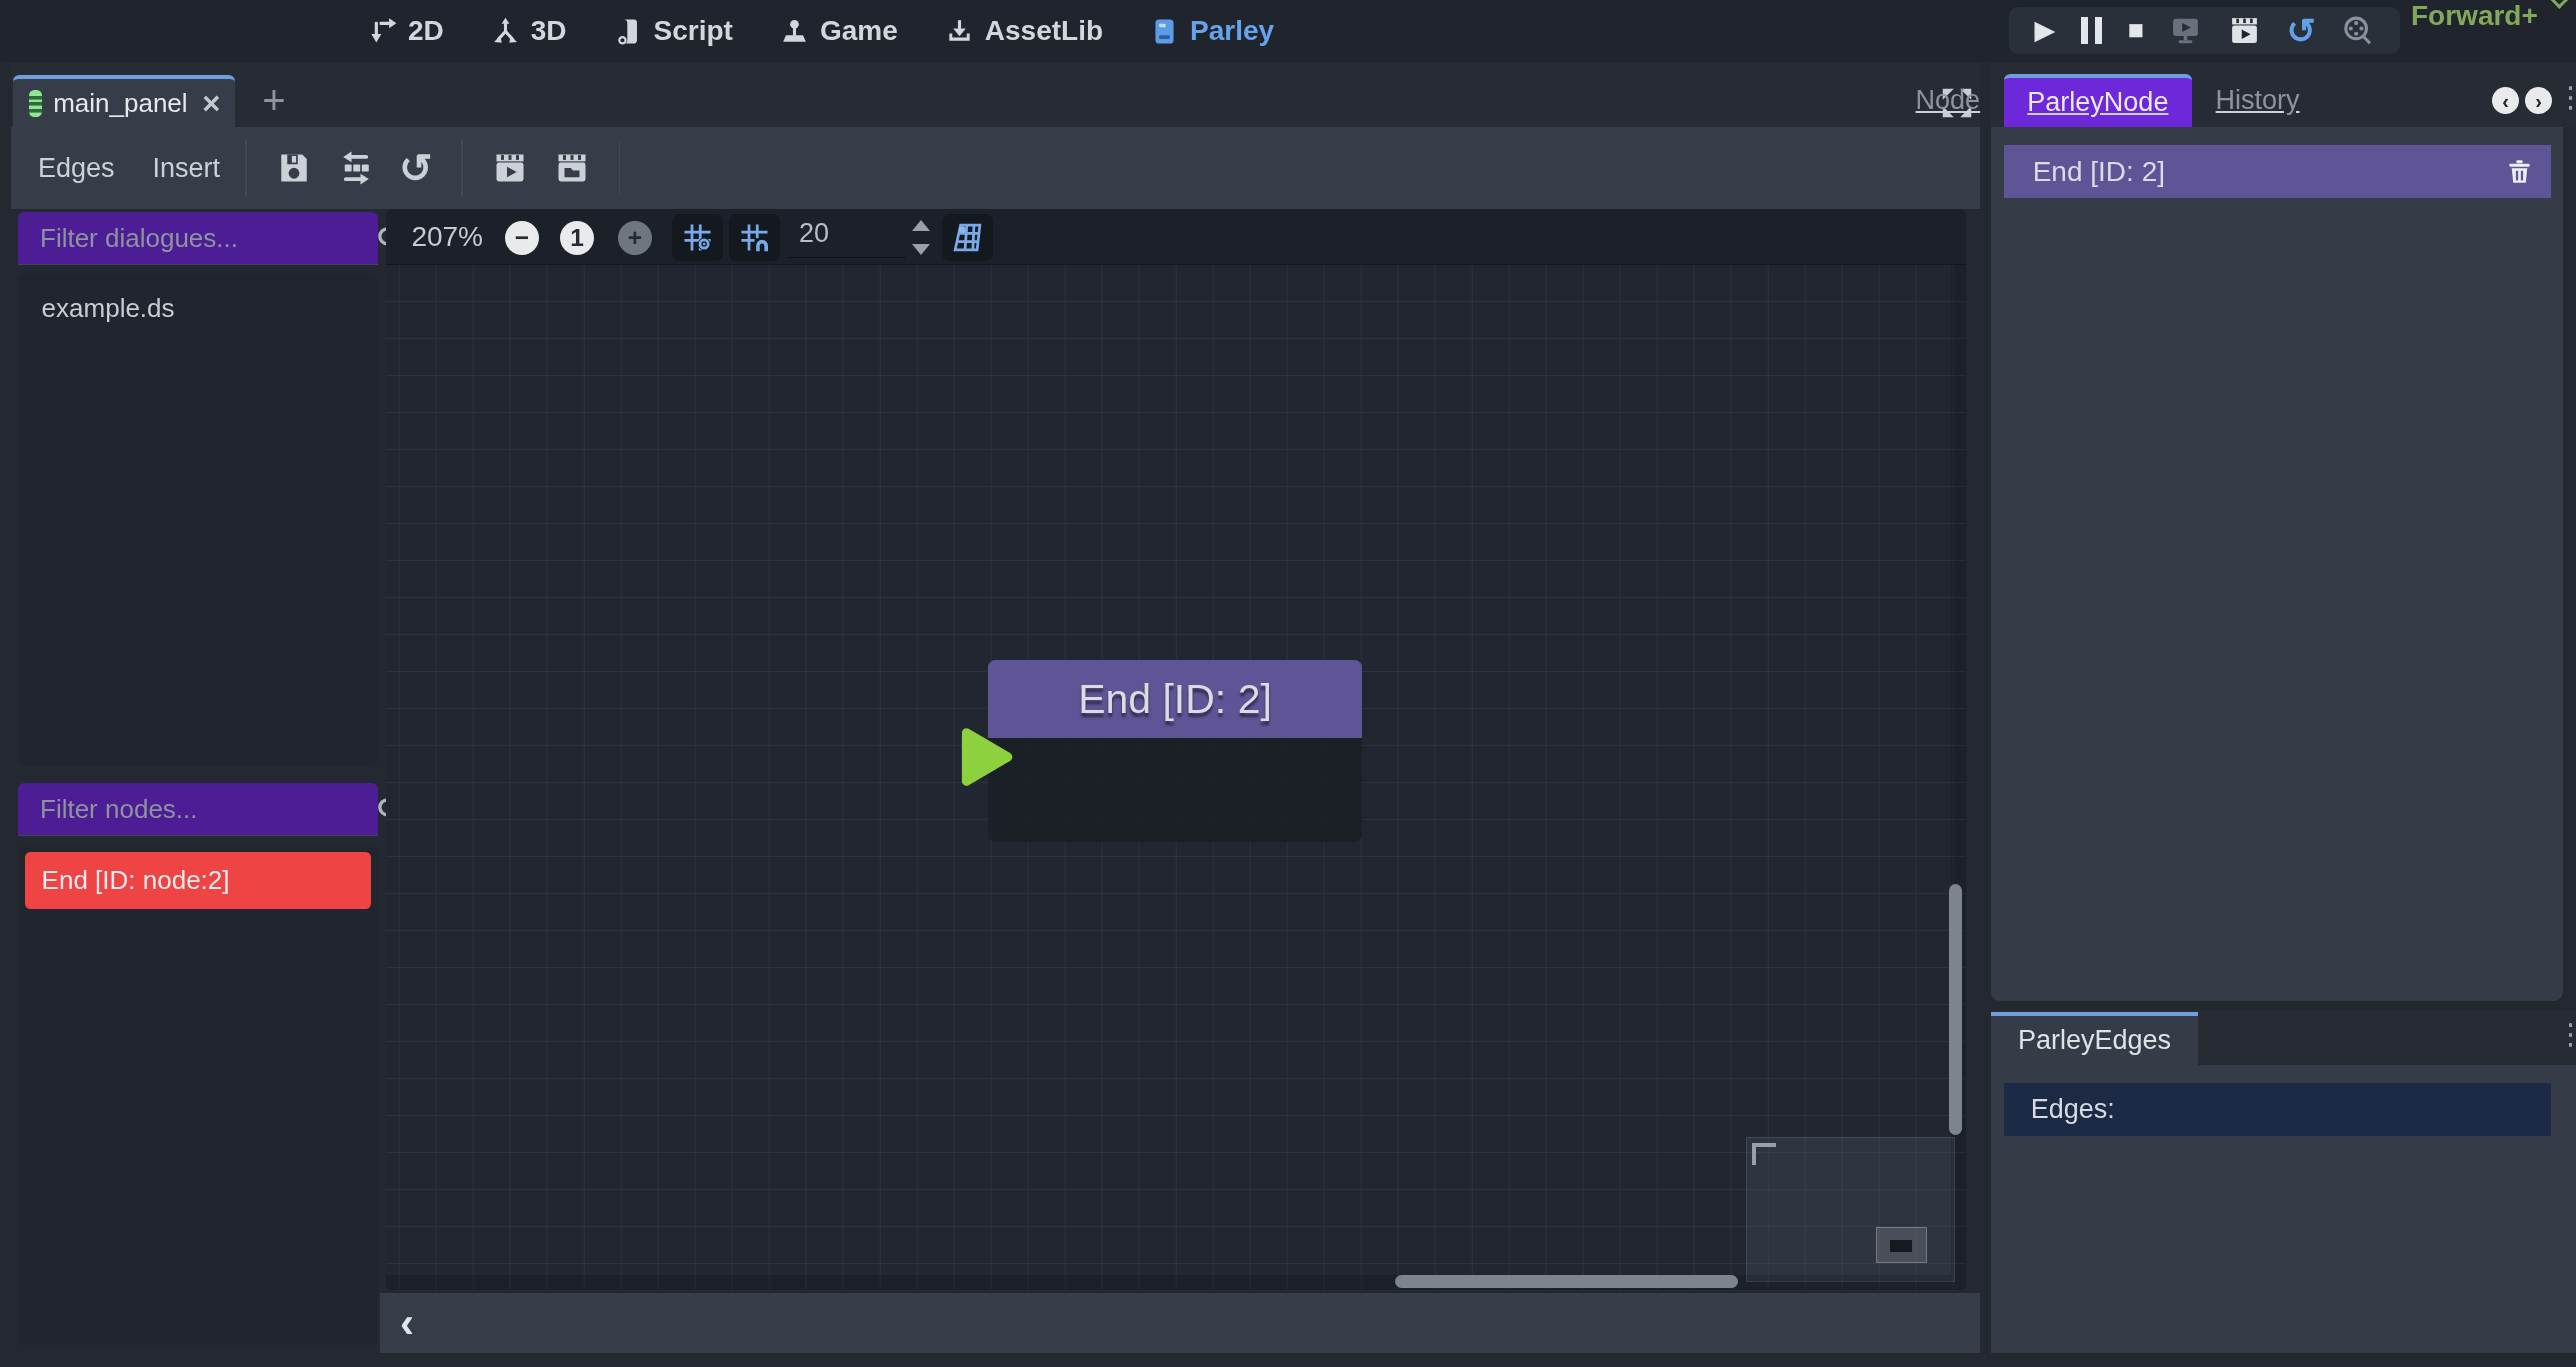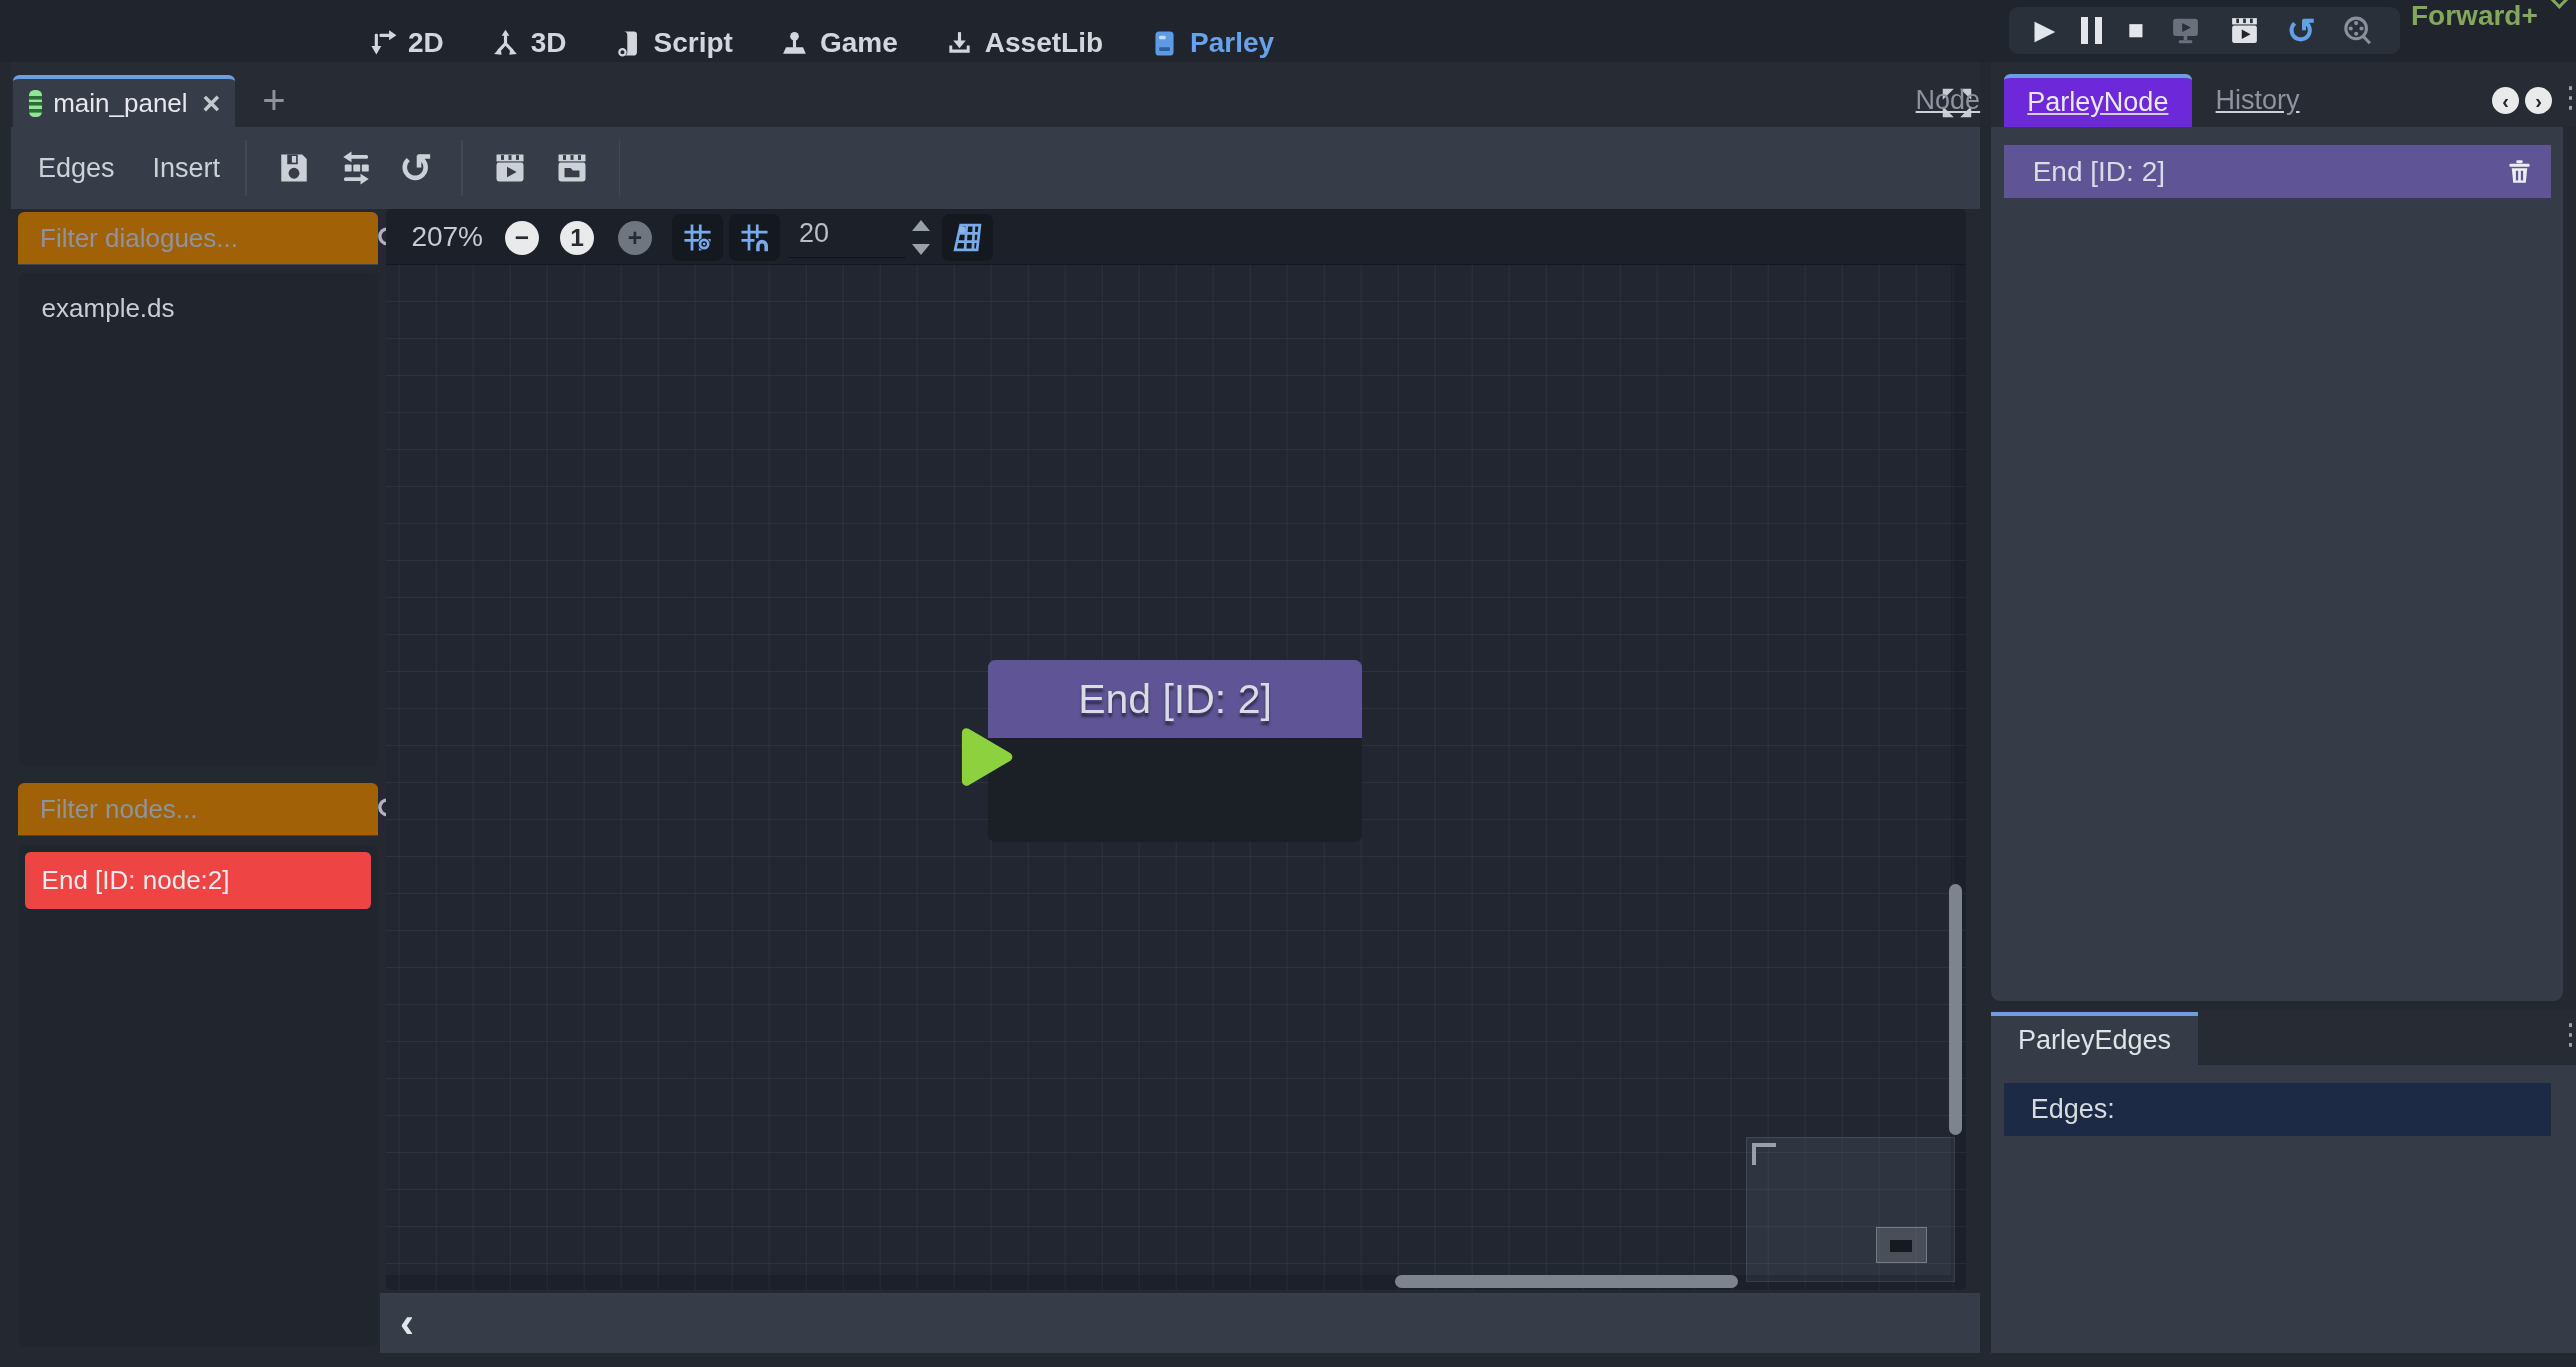--- a/index.html
+++ b/index.html
@@ -2,21 +2,21 @@
 <html style="font-size:14.5px"><head>
 <meta charset="utf-8">
 <style>
   * { margin:0; padding:0; box-sizing:border-box; }
   html,body { background:#242831; }
   body { font-family:"Liberation Sans", sans-serif; color:#cdd1d8; }
   .app { position:relative; width:2576px; height:1368px; background:#242831; overflow:hidden; }
 
   
   .topbar { position:absolute; left:0; top:0; width:2576px; height:62px; background:#20242c; }
-  .workspaces { position:absolute; left:368px; top:0; height:62px; display:flex; align-items:center; gap:47px;margin-top:12px; }
+  .workspaces { position:absolute; left:368px; top:0; height:62px; display:flex; align-items:center; gap:47px; }
   .ws { display:flex; align-items:center; gap:11px; font-size:28px; font-weight:700; color:#d3d7dd; cursor:default; }
   .ws .ic { width:29px; height:29px; color:#d3d7dd; }
   .ws.active { color:#66a3ec; }
   .playgroup { position:absolute; left:2009px; top:7.3px; width:391px; height:47px; background:#2a303a; border-radius:9px; display:flex; align-items:center; justify-content:space-evenly; }
   .pg-glyph { font-size:27px; color:#e3e6ea; line-height:1; }
   .pg-pause { display:flex; gap:6.4px; }
   .pg-pause i { display:block; width:7.3px; height:27px; background:#e3e6ea; }
   .pg-ic { width:33px; height:33px; }
   .reload-glyph { font-size:35px; font-weight:700; color:#62a1e8; line-height:1; }
   .renderer { position:absolute; left:2411px; top:0; height:62px; display:flex; align-items:flex-start; gap:15px; }
@@ -33,21 +33,21 @@
   .expand-btn { position:absolute; left:1927px; top:22px; width:38px; height:38px; color:#c8ccd3; }
 
   
   .etoolbar { position:absolute; left:11px; top:127px; width:1969px; height:82px; background:#363d49; display:flex; align-items:center; }
   .menu-item { font-size:27px; color:#ccd0d7; padding:0 9px; }
   .etoolbar .sep { width:1.8px; height:56px; background:#424955; margin:0 16.3px; }
   .tb-ic { width:36px; height:36px; color:#ccd0d7; margin:0 12.7px; }
   .undo-glyph { font-size:40px; font-weight:700; color:#ccd0d7; margin:0 12.7px; line-height:0.9; }
 
   
-  .search-box { position:absolute; left:18px; width:360px; height:53px; background:#a16207; border-radius:6.4px 6.4px 0 0; border-bottom:1.8px solid #3f4652; display:flex; align-items:center; }
+  .search-box { position:absolute; left:18px; width:360px; height:53px; background:#4c1d95; border-radius:6.4px 6.4px 0 0; border-bottom:1.8px solid #3f4652; display:flex; align-items:center; }
   .search-box input { flex:1; background:transparent; border:none; outline:none; font-family:inherit; font-size:26px; color:#c9cdd4; padding-left:22px; }
   .search-box input::placeholder { color:#8d949f; opacity:1; }
   .search-box .ic { width:29px; height:29px; color:#aeb4bd; margin-right:16.3px; flex:none; }
   .list-panel { position:absolute; left:18px; width:360px; background:#21262e; border-radius:8.2px; }
   .list-item { font-size:26px; color:#c9cdd4; padding:12.7px 0 12.7px 16.3px; margin:7.3px 7.3px 0 7.3px; border-radius:5.4px; }
   .list-item.selected { background:#ef4444; color:#e9ebef; }
 
   
   .canvas { position:absolute; left:386px; top:209px; width:1580px; height:1081px; border-radius:5.4px; background-color:#212631;
     background-image:linear-gradient(rgba(255,255,255,0.05) 0.9px, transparent 0.9px), linear-gradient(90deg, rgba(255,255,255,0.05) 0.9px, transparent 0.9px);

